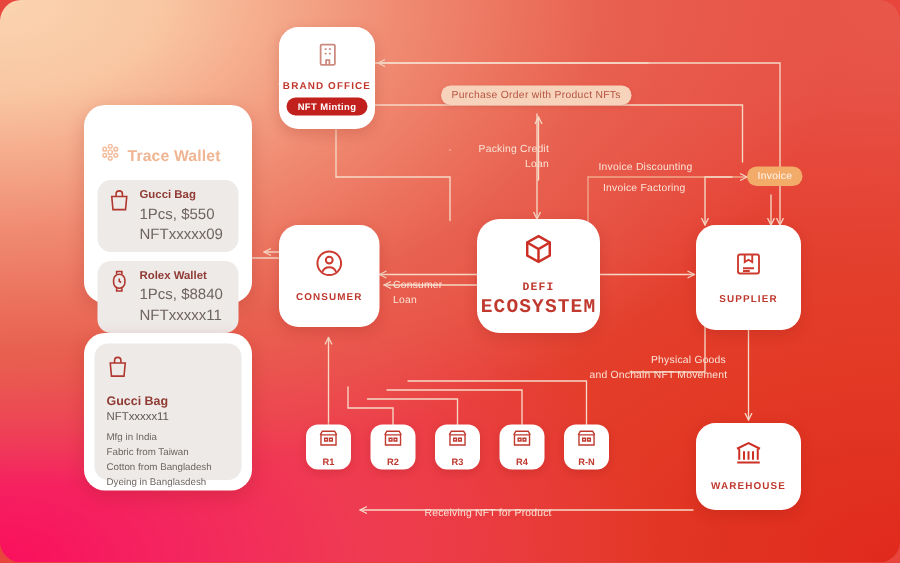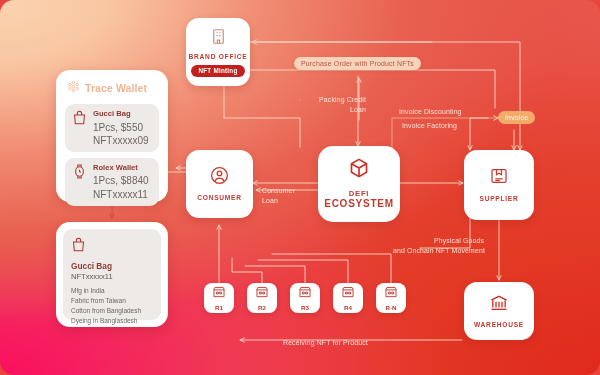--- a/index.html
+++ b/index.html
@@ -27,21 +27,21 @@
   .node .cap{
     font-size:6.6px;font-weight:bold;letter-spacing:.75px;color:#c0392f;
     text-align:center;line-height:1.25;text-transform:uppercase;
   }
   .ico{color:#cc3a2e;display:block;}
   
   #wallet{
     position:absolute;left:56px;top:70px;width:112px;height:132px;
     background:#fff;border-radius:14px;
     box-shadow:0 4px 12px rgba(140,25,20,.22);
-    z-index:7;padding:8px 9px;box-sizing:border-box;
+    z-index:7;padding:24px 9px;box-sizing:border-box;
   }
   .wallet-head{display:flex;align-items:center;gap:5px;margin:1px 0 7px 2px;}
   .wallet-title{font-size:10.5px;font-weight:bold;color:#f0b592;letter-spacing:.1px;}
   .wcard{
     background:#eeeae8;border-radius:9px;padding:5px 7px;margin-bottom:6px;
     display:flex;gap:6px;align-items:flex-start;
   }
   .wcard .txt{line-height:1.32;}
   .witem{font-size:7.6px;font-weight:bold;color:#8f3a33;margin-bottom:1.5px;}
   .wmeta{font-size:10px;color:#6d6460;}
@@ -224,29 +224,29 @@
     <span class="ico" style="margin-bottom:4px">
       <svg width="21" height="21" viewBox="0 0 24 24" fill="none" stroke="#cc3a2e" stroke-width="1.5">
         <circle cx="12" cy="12" r="9"></circle>
         <circle cx="12" cy="9.6" r="2.6"></circle>
         <path d="M6.8 18.6a5.6 5.6 0 0110.4 0"></path>
       </svg>
     </span>
     <span class="cap">CONSUMER</span>
   </div>
 
-  <div class="node" style="left:318px;top:146px;width:82px;height:76px;border-radius:15px;">
+  <div class="node" style="left:318px;top:146px;width:82px;height:76px;border-radius:15px;font-family:Liberation Mono, monospace;">
     <span class="ico" style="margin-bottom:6px">
       <svg width="22" height="22" viewBox="0 0 24 24" fill="none" stroke="#cc2f24" stroke-width="1.8">
         <path d="M12 2.6l8.2 4.7v9.4L12 21.4 3.8 16.7V7.3L12 2.6z"></path>
         <path d="M3.8 7.3L12 12l8.2-4.7M12 12v9.4"></path>
       </svg>
     </span>
     <span class="cap" style="font-size:7.6px">DEFI</span>
-    <span class="cap" style="font-size:10px">ECOSYSTEM</span>
+    <span class="cap" style="font-size:13px">ECOSYSTEM</span>
   </div>
 
   <div class="node" style="left:464px;top:150px;width:70px;height:70px;">
     <span class="ico" style="margin-bottom:5px">
       <svg width="20" height="20" viewBox="0 0 24 24" fill="none" stroke="#cc3a2e" stroke-width="1.5">
         <rect x="3.6" y="4.4" width="16.8" height="15.2" rx="1.6"></rect>
         <path d="M9 4.4v6l3-1.8 3 1.8v-6"></path>
         <path d="M7.6 15.4h8.8M7.6 17.6h5.4"></path>
       </svg>
     </span>

